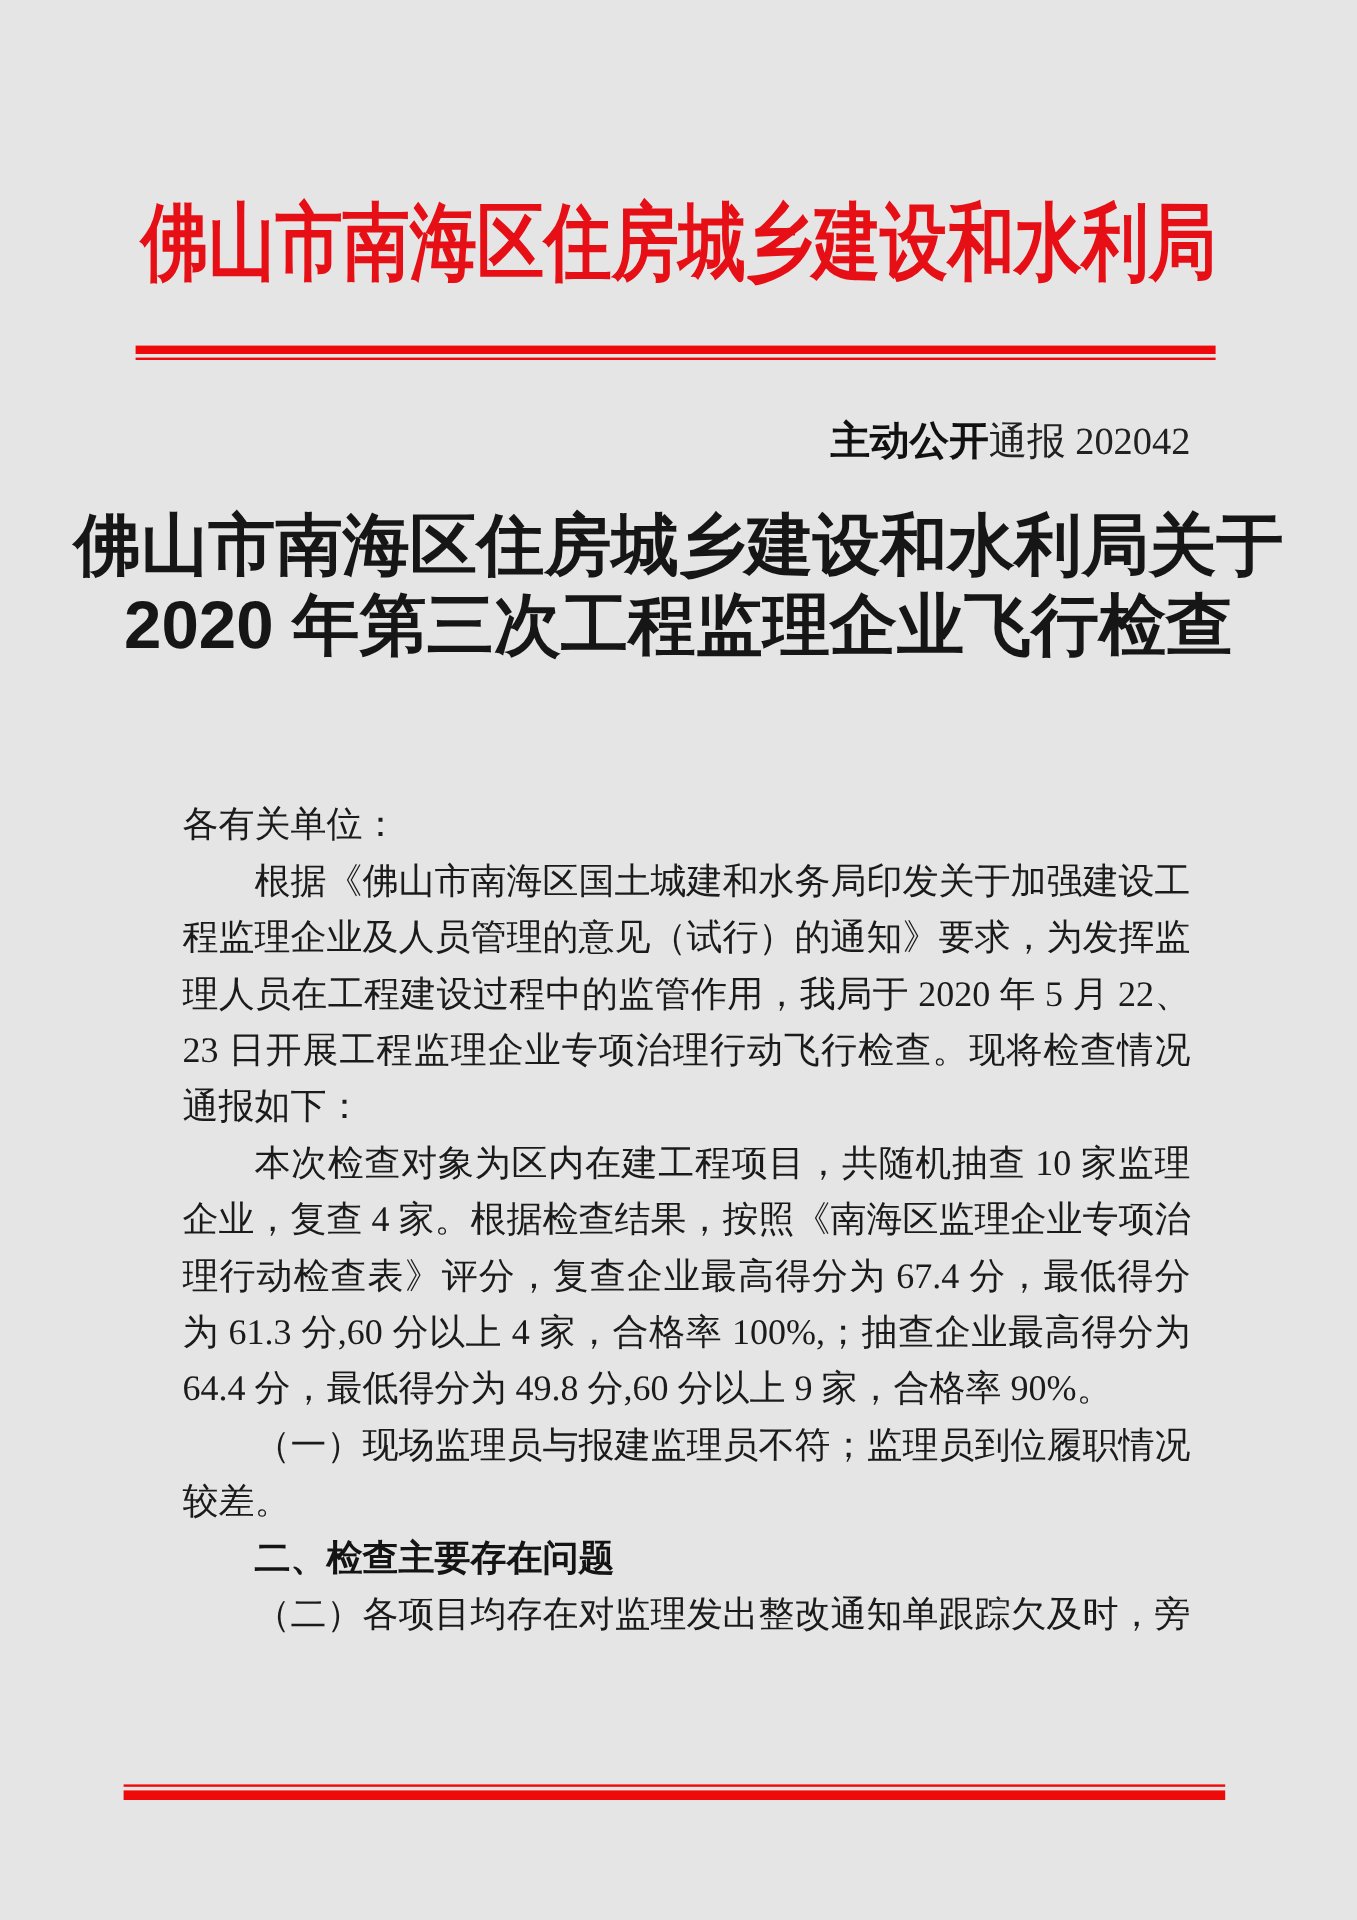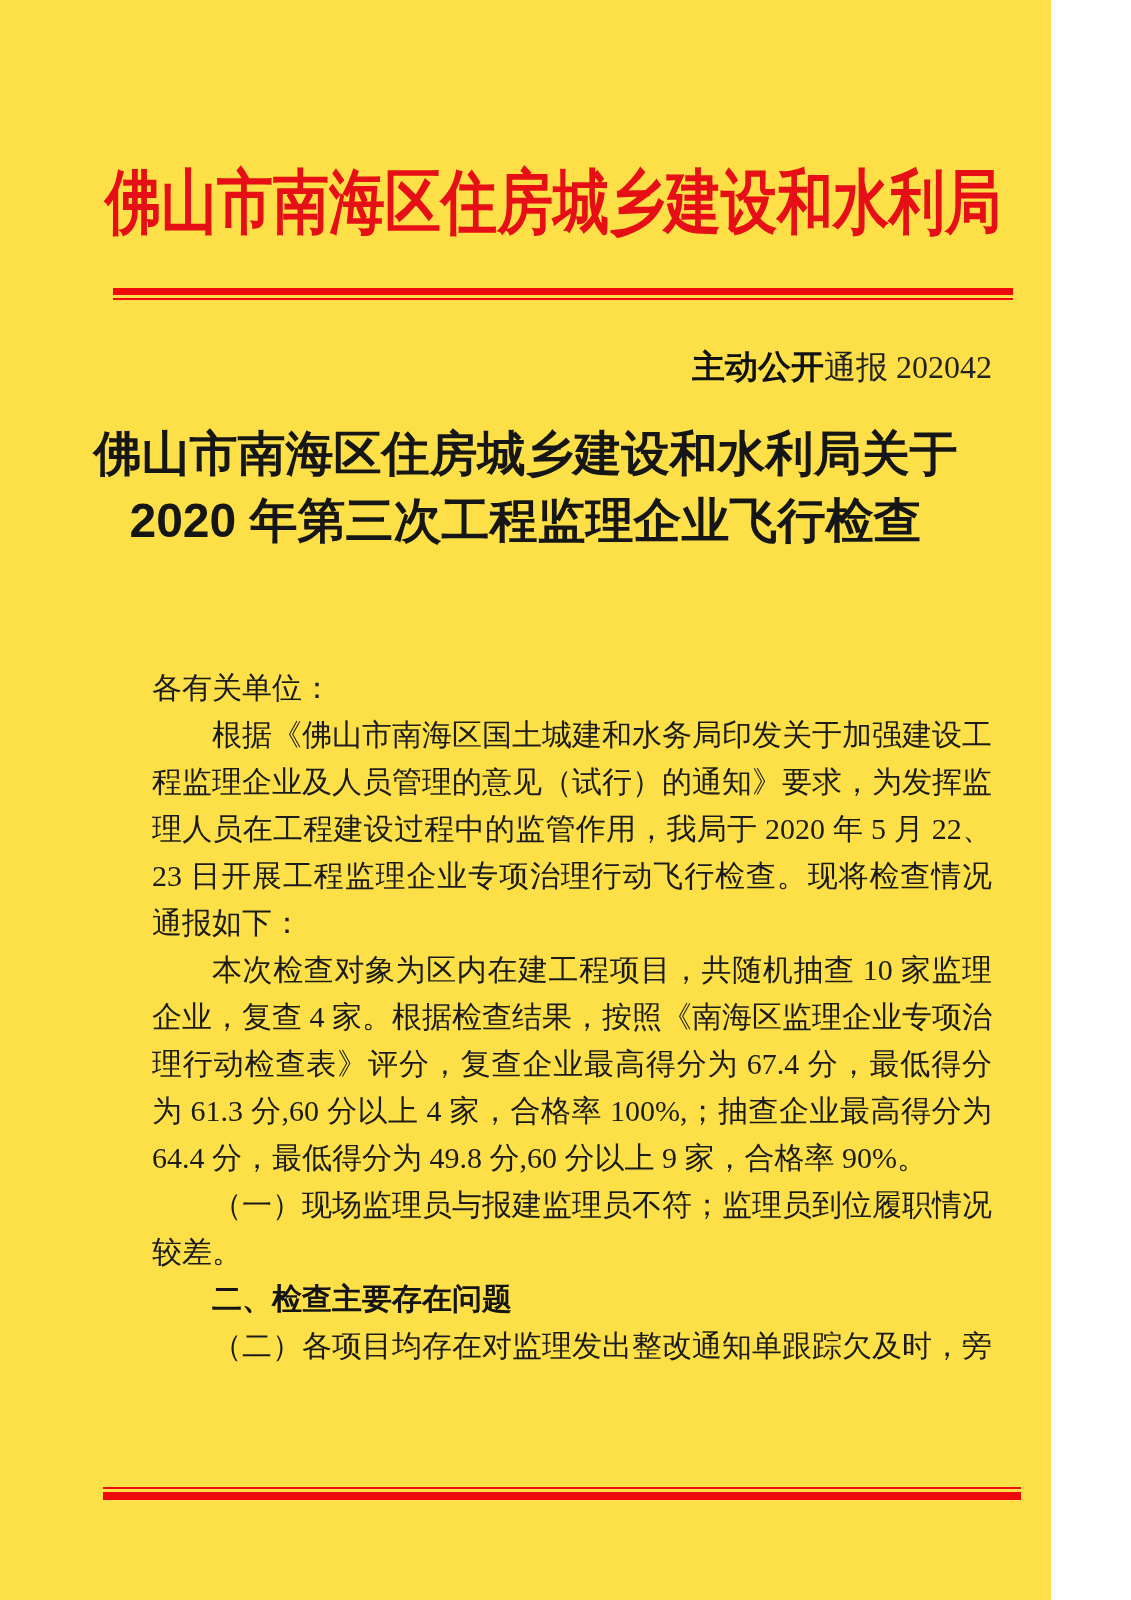--- a/index.html
+++ b/index.html
@@ -3,22 +3,22 @@
 <meta charset="utf-8">
 <style>
   :root{
     --masthead-red:#e60f15;
     --rule-red:#ee0a0a;
     --ink:#1b1b1b;
   }
   html,body{margin:0;padding:0;background:#ffffff;}
   .page{
     position:relative;
-    width:1051px;height:1600px;
-    background:#fde047;
+    width:1131px;height:1600px;
+    background:#e5e5e5;
     overflow:hidden;
     font-family:"Liberation Serif","DejaVu Serif",serif;
     color:var(--ink);
   }
   
   .masthead{
     position:absolute;top:150px;left:0;right:0;
     text-align:center;
     font-family:"Liberation Sans","DejaVu Sans",sans-serif;
     font-weight:700;
@@ -49,21 +49,21 @@
     font-family:"Liberation Serif","DejaVu Serif",serif;
     font-size:32px;color:#222;margin-top:28px;
   }
   
   .doc-title{
     position:absolute;top:420px;left:0;right:0;
     margin:0;
     text-align:center;
     font-family:"Liberation Sans","DejaVu Sans",sans-serif;
     font-weight:700;
-    font-size:48px;
+    font-size:56px;
     line-height:67px;
     color:#161616;
   }
   .doc-title .tl{display:block;}
   
   .doc-body{
     position:absolute;top:651px;left:152px;width:840px;
     font-size:30px;
     line-height:47px;
     text-align:justify;

